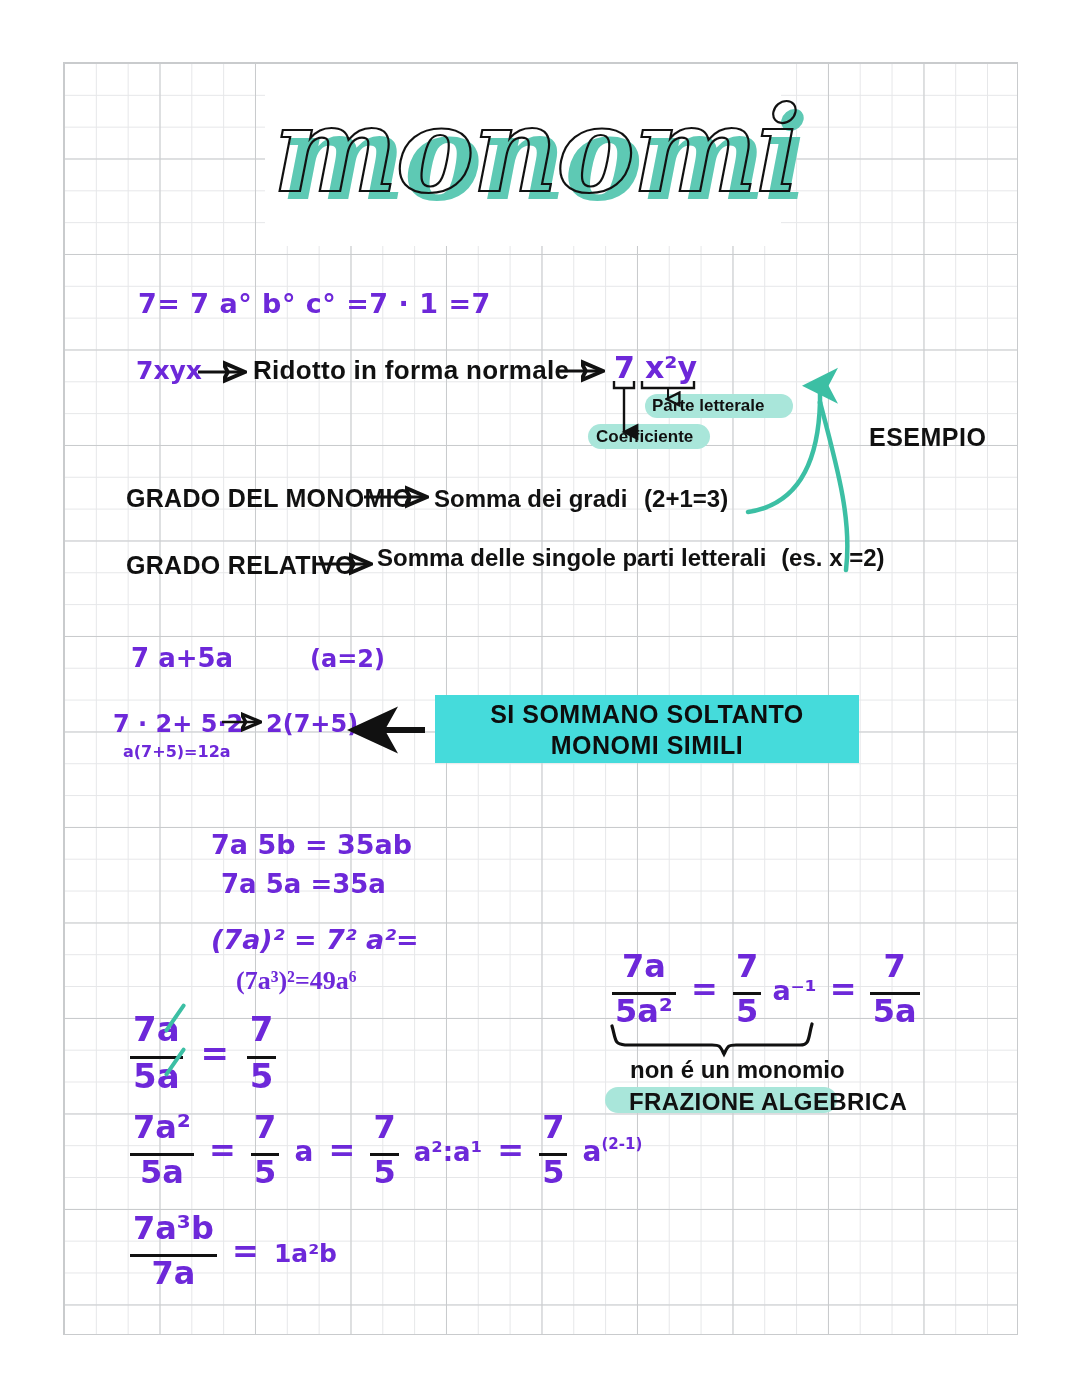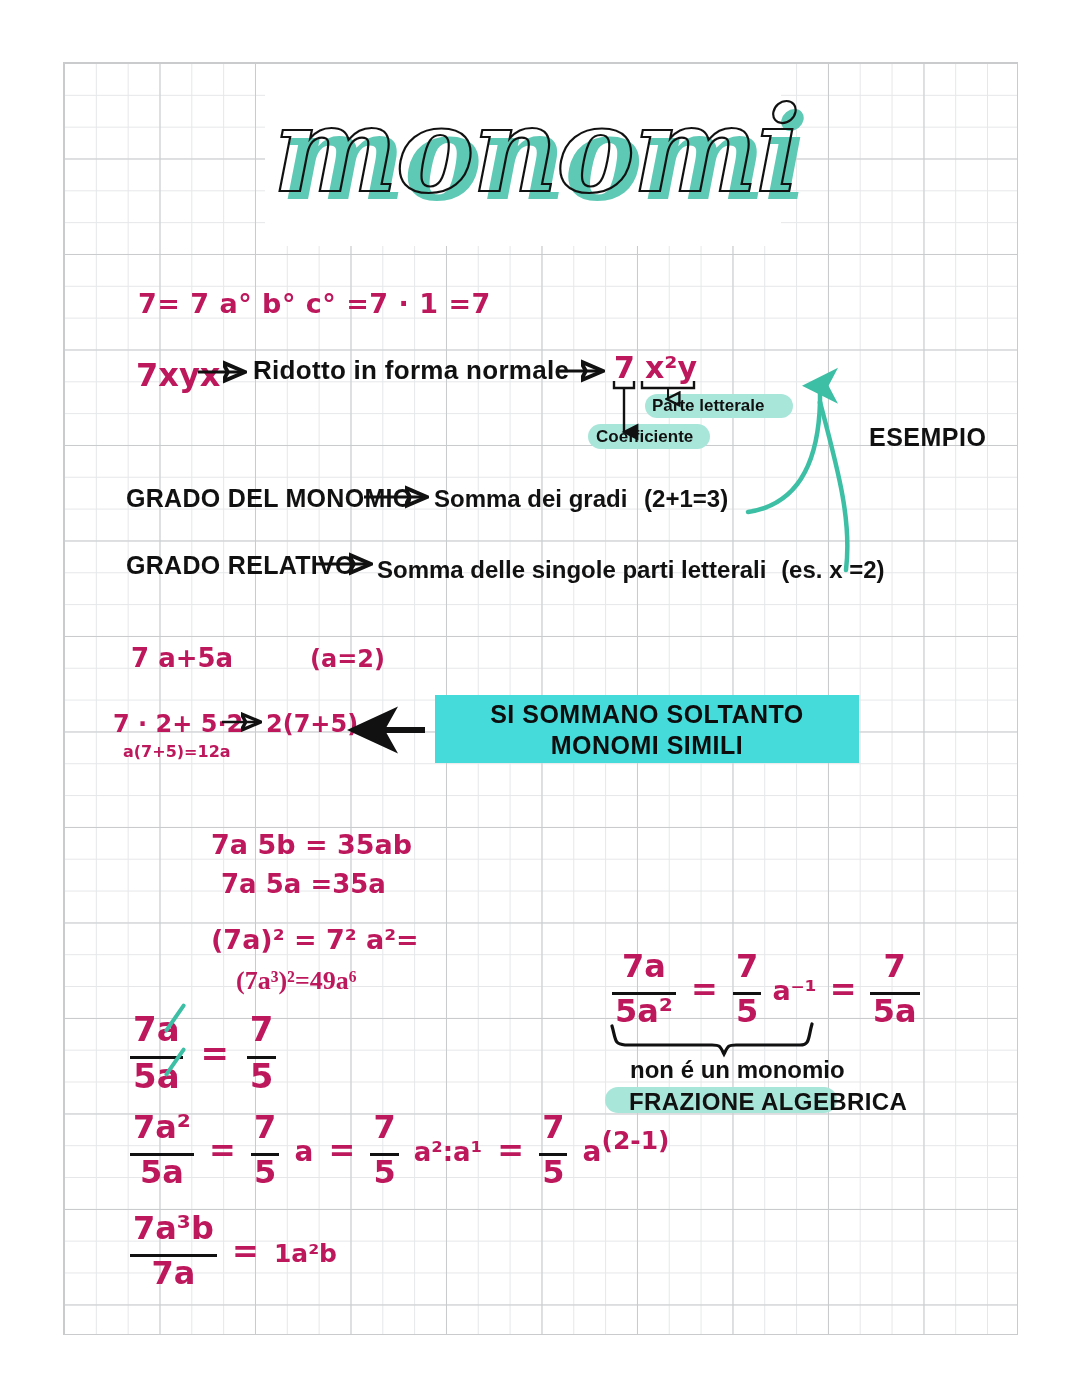--- a/index.html
+++ b/index.html
@@ -119,21 +119,21 @@
     font-size: 25px;
     letter-spacing: 0.5px;
   }
   #banner .l1 { top: 5px; }
   #banner .l2 { top: 36px; }
 
   
   .mtext {
     font-family: "DejaVu Sans", sans-serif;
     font-weight: 700;
-    color: #be185d;
+    color: #6d28d9;
   }
   .sup { font-size: 0.62em; vertical-align: super; }
 
   
   .frac {
     display: inline-block;
     vertical-align: middle;
     text-align: center;
     line-height: 1.05;
     position: relative;
@@ -154,21 +154,21 @@
 
   <div id="grid"></div>
 
   <div id="title-block">
     <div id="title-hl">monomi</div>
     <div id="title-text">monomi</div>
   </div>
 
   <div class="abs ink mtext" style="left:138px; top:288px; font-size:27px; letter-spacing:0.5px;">7= 7 a° b° c° =7 · 1 =7</div>
 
-  <div class="abs ink mtext" style="left:136px; top:356px; font-size:32px;">7xyx</div>
+  <div class="abs ink mtext" style="left:136px; top:356px; font-size:25px;">7xyx</div>
 
   <div class="abs ink cond" style="left:253px; top:355px; font-size:26px; letter-spacing:0.3px;">Ridotto in forma normale</div>
 
   <div class="abs ink mtext" style="left:614px; top:350px; font-size:30px;">7</div>
 
   <div class="abs ink mtext" style="left:645px; top:350px; font-size:30px;">
     <span>x²y</span>
   </div>
 
   <div class="hl-pill" style="left:645px; top:394px; width:148px; height:24px;"></div>
@@ -179,40 +179,40 @@
 
   <div class="abs ink cond" style="left:869px; top:423px; font-size:25px; letter-spacing:0.5px;">ESEMPIO</div>
 
   <div class="abs ink cond" style="left:126px; top:484px; font-size:25px; letter-spacing:0.3px;">GRADO DEL MONOMIO</div>
   <div class="abs ink cond" style="left:434px; top:485px; font-size:24px;text-align:center;">
     <span>Somma dei gradi</span>
     <span style="margin-left:10px;">(2+1=3)</span>
   </div>
 
   <div class="abs ink cond" style="left:126px; top:551px; font-size:25px; letter-spacing:0.3px;">GRADO RELATIVO</div>
-  <div class="abs ink cond" style="left:377px; top:556px; font-size:24px;text-align:right;">
+  <div class="abs ink cond" style="left:377px; top:544px; font-size:24px;text-align:right;">
     <span>Somma delle singole parti letterali</span>
     <span style="margin-left:8px;">(es. x =2)</span>
   </div>
 
   <div class="abs ink mtext" style="left:131px; top:643px; font-size:26px;">7 a+5a</div>
   <div class="abs ink mtext" style="left:310px; top:645px; font-size:24px;">(a=2)</div>
 
   <div class="abs ink mtext" style="left:113px; top:710px; font-size:24px;">7 · 2+ 5·2</div>
   <div class="abs ink mtext" style="left:266px; top:710px; font-size:24px;">2(7+5)</div>
   <div class="abs ink mtext" style="left:123px; top:742px; font-size:16px;">a(7+5)=12a</div>
 
   <div id="banner">
     <div class="line l1">SI SOMMANO SOLTANTO</div>
     <div class="line l2">MONOMI SIMILI</div>
   </div>
 
   <div class="abs ink mtext" style="left:211px; top:829px; font-size:27px;">7a  5b = 35ab</div>
   <div class="abs ink mtext" style="left:221px; top:869px; font-size:26px;">7a  5a =35a</div>
-  <div class="abs ink mtext" style="left:211px; top:924px; font-size:27px;">(7a)² = 7² a²=</div>
+  <div class="abs ink mtext" style="left:211px; top:924px; font-size:27px;font-style:italic;">(7a)² = 7² a²=</div>
   <div class="abs ink mtext" style="left:236px; top:966px; font-size:26px;font-family:Liberation Serif, serif;">(7a³)²=49a⁶</div>
 
   <div class="abs mtext" style="left:612px; top:952px; font-size:32px;">
     <span class="frac">
       <span class="num">7a</span>
       <span class="den">5a²</span>
     </span>
     <span style="margin:0 4px;">=</span>
     <span class="frac">
       <span class="num">7</span>
@@ -260,21 +260,21 @@
     <span class="frac">
       <span class="num">7</span>
       <span class="den">5</span>
     </span>
     <span style="font-size:26px; margin-left:4px;">a²:a¹</span>
     <span style="margin:0 4px;">=</span>
     <span class="frac">
       <span class="num">7</span>
       <span class="den">5</span>
     </span>
-    <span style="font-size:28px; margin-left:4px;">a</span><span class="sup" style="font-size:25px;">(2-1)</span>
+    <span style="font-size:28px; margin-left:4px;">a</span><span class="sup" style="font-size:15px;">(2-1)</span>
   </div>
 
   <div class="abs mtext" style="left:130px; top:1214px; font-size:32px;">
     <span class="frac">
       <span class="num">7a³b</span>
       <span class="den">7a</span>
     </span>
     <span style="margin:0 4px;">=</span>
     <span style="font-size:25px;">1a²b</span>
   </div>

